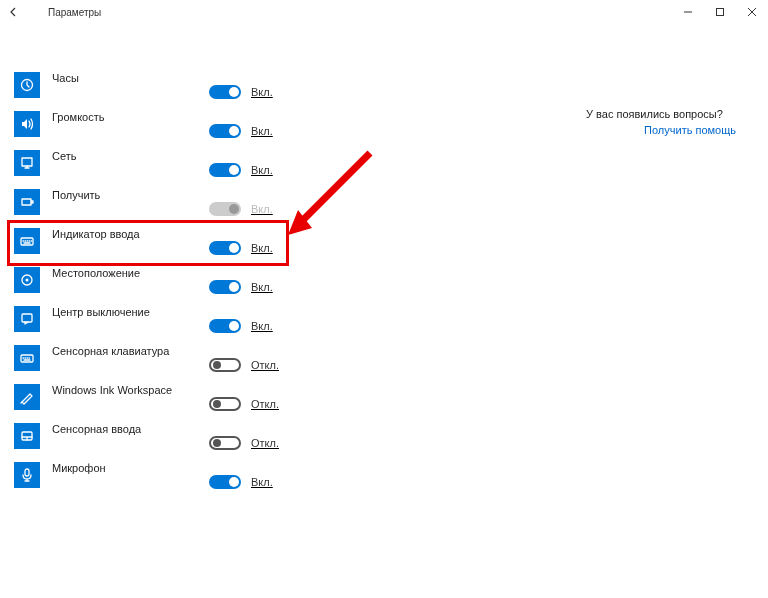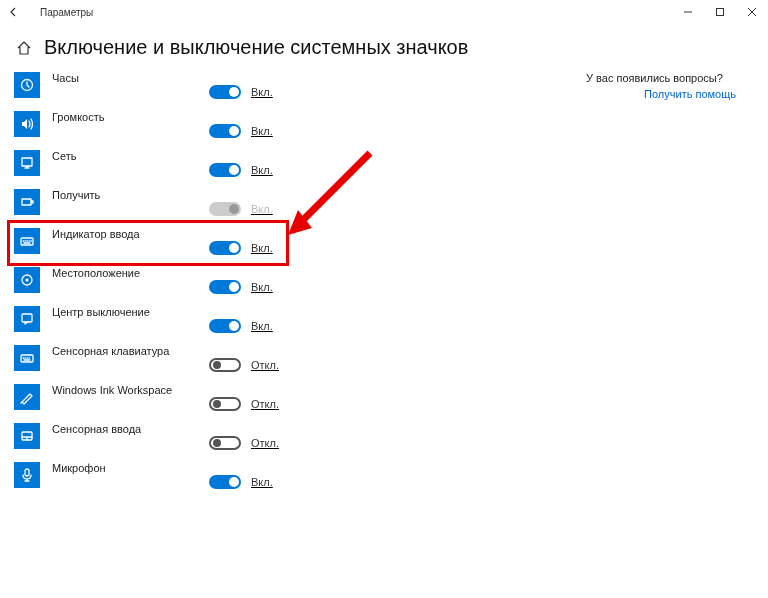--- a/index.html
+++ b/index.html
@@ -29,21 +29,21 @@
   }
   .titlebar .back {
     width: 28px;
     height: 24px;
     display: flex;
     align-items: center;
     justify-content: center;
     cursor: pointer;
   }
   .titlebar .title {
-    margin-left: 12px;
+    margin-left: 20px;
   }
   .window-controls {
     position: absolute;
     top: 0; right: 0;
     height: 24px;
     display: flex;
   }
   .window-controls .ctl {
     width: 32px;
     height: 24px;
@@ -178,21 +178,21 @@
     position: absolute;
     pointer-events: none;
   }
   .help-pane {
     position: absolute;
     top: 72px;
     right: 32px;
     width: 150px;
     font-size: 11px;
   }
-  .help-pane .q { color: #222; margin-bottom: 4px; }
+  .help-pane .q { color: #222; margin-bottom: 4px; margin-top: 36px; }
   .help-pane .link { color: #0066cc; cursor: pointer; text-align: right; }
 </style>
 </head>
 <body>
 
 <div class="window">
 
   <div class="titlebar">
     <div class="back">
       <svg width="12" height="12" viewBox="0 0 12 12">
@@ -213,28 +213,20 @@
           <rect x="1.5" y="1.5" width="7" height="7" stroke="#333" stroke-width="1" fill="none"></rect>
         </svg>
     </div>
     <div class="ctl">
       <svg width="10" height="10" viewBox="0 0 10 10">
           <path d="M1 1 L9 9 M9 1 L1 9" stroke="#333" stroke-width="1"></path>
         </svg>
     </div>
   </div>
 
-  <div class="header-row">
-    <div class="home-ico">
-      <svg width="16" height="16" viewBox="0 0 16 16">
-          <path d="M2 8 L8 2 L14 8 M4 7 V14 H12 V7" stroke="#333" stroke-width="1.2" fill="none" stroke-linejoin="round"></path>
-        </svg>
-    </div>
-    <div class="page-title">Включение и выключение системных значков</div>
-  </div>
 
   <div class="content">
     <div class="list" id="list">
         <div class="row">
           <div class="icon-box">
             <svg width="16" height="16" viewBox="0 0 16 16">
               <circle cx="8" cy="8" r="5.5" stroke="#fff" stroke-width="1.3" fill="none" stroke-linecap="round" stroke-linejoin="round"></circle>
               <path d="M8 5 V8 L10 10" stroke="#fff" stroke-width="1.3" fill="none" stroke-linecap="round" stroke-linejoin="round"></path>
             </svg>
           </div>

